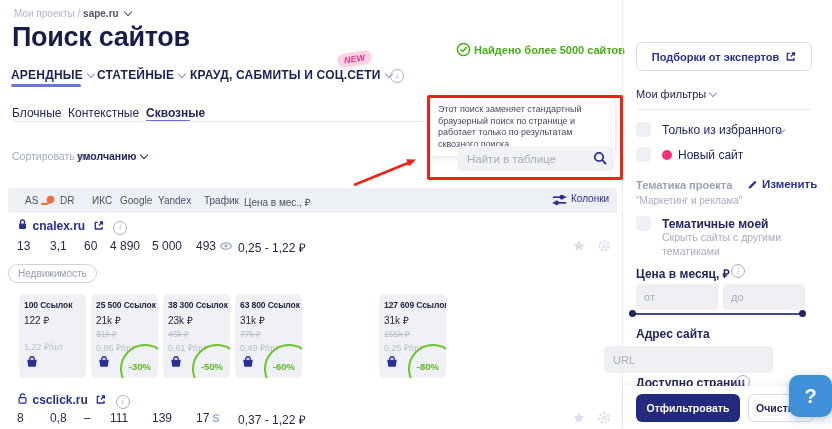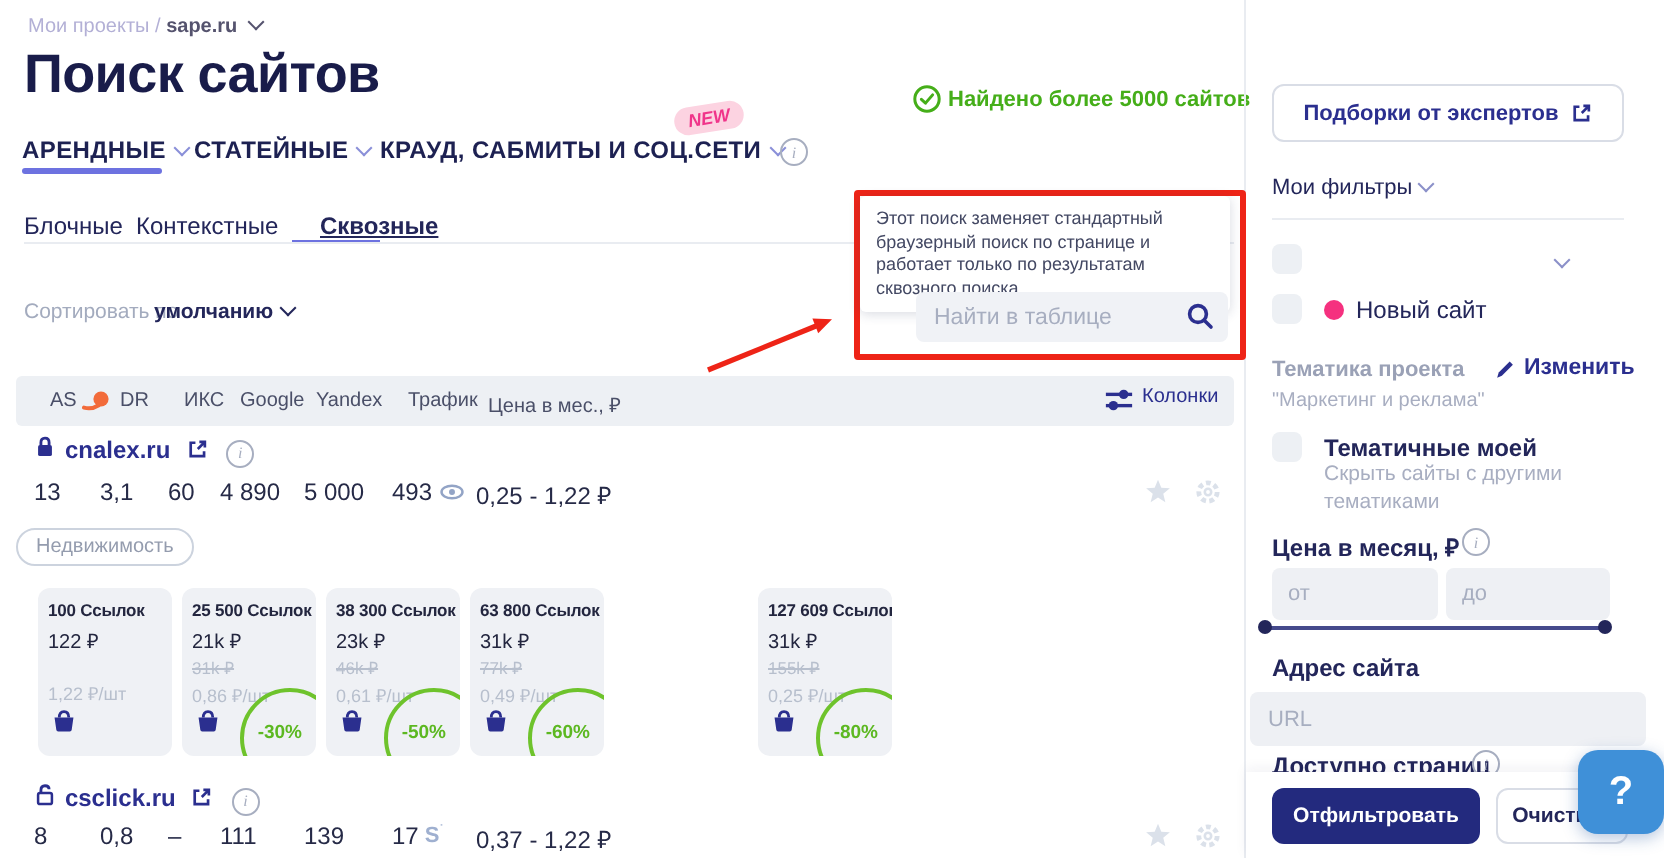--- a/index.html
+++ b/index.html
@@ -82,21 +82,21 @@
       align-items:center;gap:4px;}
   .theme-value{left:636px;top:195px;font-size:10px;color:#a8aec1;}
   .cb-hint{left:662px;top:231px;width:142px;font-size:10.5px;line-height:1.3;color:#a8aec1;}
   .sb-h{font-size:12px;font-weight:bold;color:#23265a;}
   .range-input{position:absolute;top:284px;height:26px;}
   .range-input input{width:100%;height:100%;box-sizing:border-box;background:#eef0f4;border:none;
       border-radius:4px;padding:0 8px;font-size:11px;font-family:"Liberation Sans",sans-serif;}
   .range-input input::placeholder{color:#a7aec0;}
   .slider-line{left:632px;top:313px;width:170px;height:1.5px;background:#454a8c;}
   .slider-dot{position:absolute;top:310px;width:7px;height:7px;border-radius:50%;background:#23265a;}
-  .url-input{left:625px;top:346px;width:198px;height:27px;}
+  .url-input{left:604px;top:346px;width:169px;height:27px;}
   .url-input input{width:100%;height:100%;box-sizing:border-box;background:#eef0f4;border:none;
       border-radius:4px;padding:0 9px;font-size:11px;font-family:"Liberation Sans",sans-serif;}
   .url-input input::placeholder{color:#a7aec0;}
   .sb-footer{left:623px;top:386px;width:209px;height:43px;background:#fff;
       box-shadow:0 -2px 6px rgba(30,40,90,.06);}
   .filter-btn{left:636px;top:394px;width:104px;height:28px;background:#232a7e;color:#fff;border:none;
       border-radius:6px;font-size:10.5px;font-weight:bold;font-family:"Liberation Sans",sans-serif;}
   .clear-btn{left:748px;top:394px;width:66px;height:28px;background:#fff;color:#23265a;
       border:1px solid #d9dde6;border-radius:6px;font-size:10.5px;font-weight:bold;
       font-family:"Liberation Sans",sans-serif;}
@@ -134,21 +134,21 @@
   <span class="abs" style="left:456px;top:42px;">
     <svg width="15" height="15" viewBox="0 0 16 16">
         <circle cx="8" cy="8" r="6.5" fill="none" stroke="#45ae19" stroke-width="1.6"></circle>
         <path d="M5 8.2 L7.2 10.2 L11 5.8" fill="none" stroke="#45ae19" stroke-width="1.6" stroke-linecap="round" stroke-linejoin="round"></path>
       </svg>
   </span>
   <div class="abs found">Найдено более 5000 сайтов</div>
 
   <div class="abs subtab" style="left:12px;">Блочные</div>
   <div class="abs subtab" style="left:68px;">Контекстные</div>
-  <div class="abs subtab active" style="left:160px;text-decoration:underline;">Сквозные</div>
+  <div class="abs subtab active" style="left:146px;">Сквозные</div>
   <div class="abs subtab-underline"></div>
   <div class="abs main-divider"></div>
 
   <span class="abs sort-label">Сортировать по</span>
   <span class="abs sort-value">
     <span>умолчанию</span><span class="cv"></span>
   </span>
 
   <svg class="abs" style="left:346px;top:152px;" width="80" height="40">
     <line x1="8" y1="33" x2="62" y2="11" stroke="#ee2417" stroke-width="2.6"></line>
@@ -353,20 +353,21 @@
         <path d="M8.5 2.5 H12 V6 M12 2.5 L7.5 7" fill="none" stroke="#2b2f8f" stroke-width="1.7"></path>
       </svg>
   </button>
 
   <div class="abs my-filters">
     <span>Мои фильтры</span><span class="cv"></span>
   </div>
   <div class="abs sb-divider"></div>
 
   <span class="cbox" style="left:636px;top:122px;"></span>
+  <span class="cb-label" style="left:662px;top:123px;">Только из избранного</span>
   <span class="cv abs" style="left:778px;top:127px;color:#8b90c9;"></span>
 
   <span class="cbox" style="left:636px;top:147px;"></span>
   <span class="pink-dot" style="left:662px;top:150px;"></span>
   <span class="cb-label" style="left:678px;top:148px;">Новый сайт</span>
 
   <span class="abs theme-label">Тематика проекта</span>
   <span class="abs edit-link">
     <svg width="11" height="11" viewBox="0 0 14 14">
         <path d="M2 12.5 L3 9.3 L10 2.3 L12 4.3 L5 11.3 Z" fill="#2b2f8f"></path>

